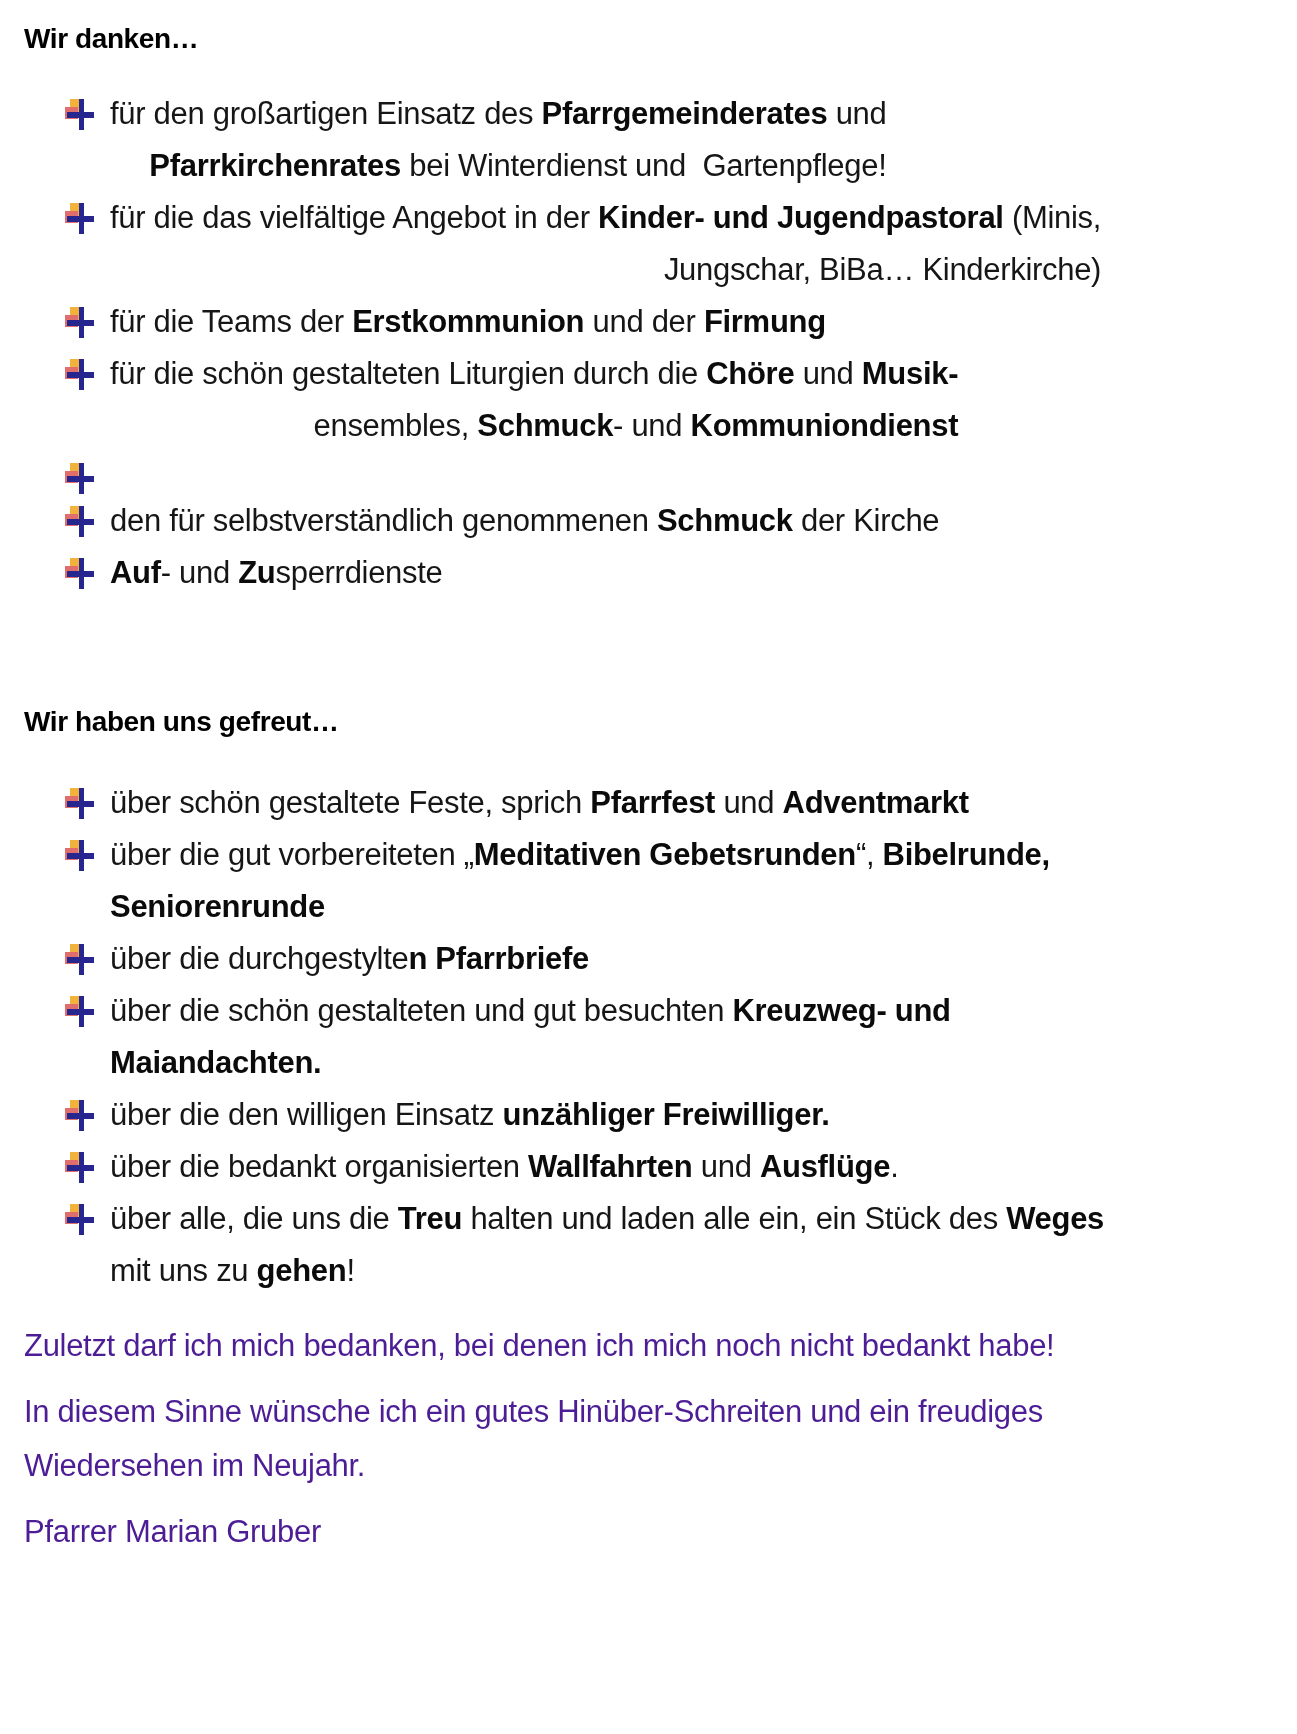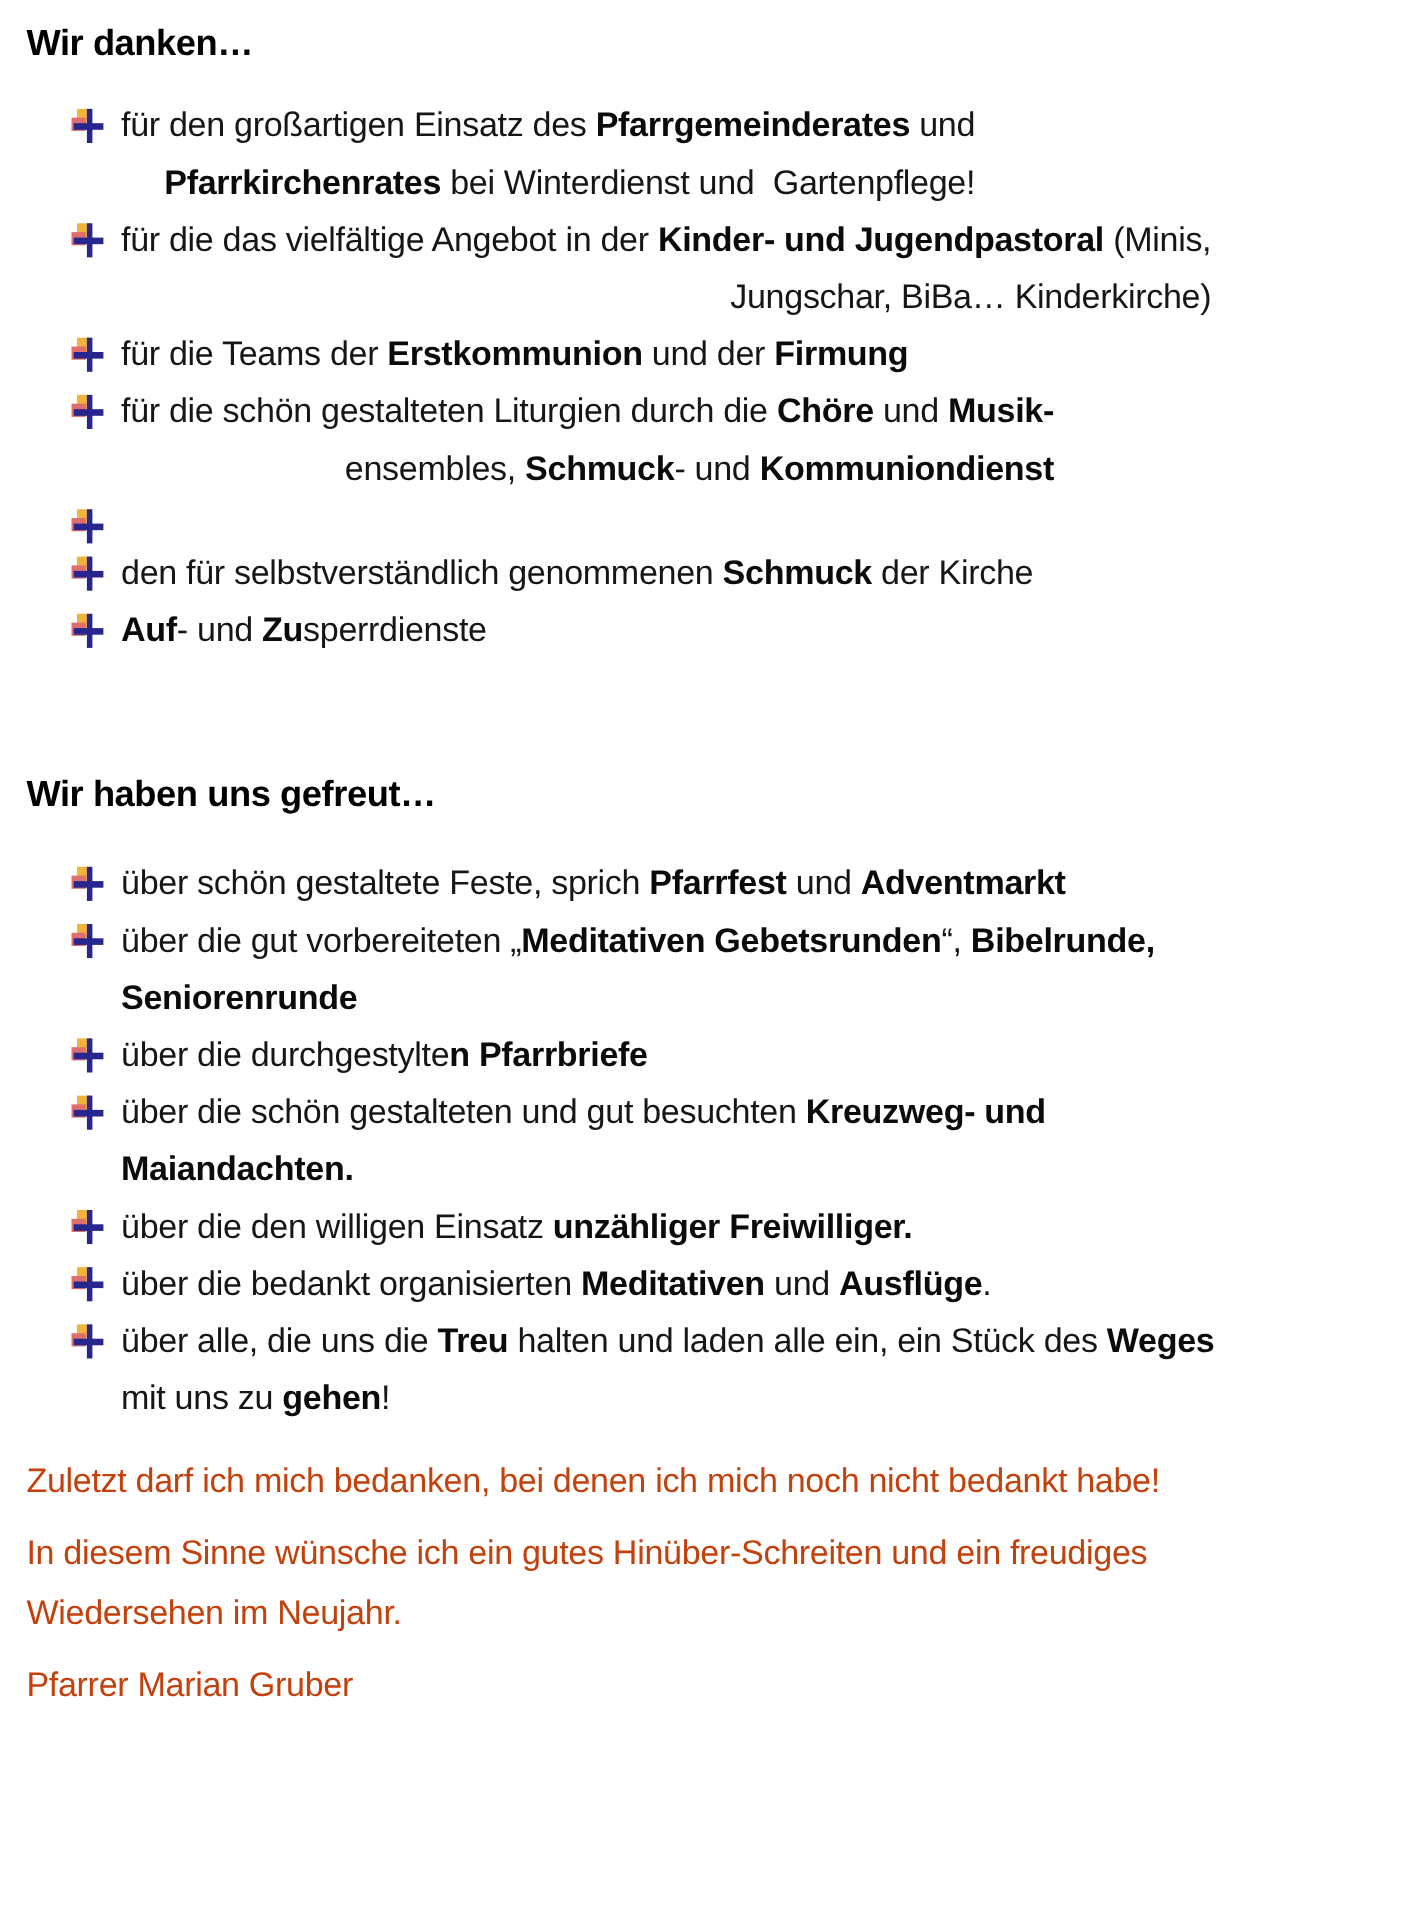--- a/index.html
+++ b/index.html
@@ -6,21 +6,21 @@
   body {
     width:1297px; height:1734px;
     background:#ffffff;
     font-family:"Liberation Sans", sans-serif;
     color:#161616;
     overflow:hidden;
   }
   .page { padding:20px 24px 0 24px; box-sizing:border-box; }
 
   h1.sec-heading {
-    font-size:33px; line-height:38px; font-weight:700;
+    font-size:28px; line-height:38px; font-weight:700;
     color:#000; margin:0; letter-spacing:-0.4px;
   }
   #heading-gefreut { margin-top:104px; }
 
   ul.blist { list-style:none; margin:0; padding:0 0 0 40px; }
   #list-danken { margin-top:30px;text-align:right; }
   #list-gefreut { margin-top:36px; }
   ul.blist li {
     display:flex; align-items:flex-start;
     font-size:31px; line-height:52px; letter-spacing:-0.3px;
@@ -32,21 +32,21 @@
   .bullet .sq-y { left:6px;  top:0;    width:13px; height:13px; background:var(--bullet-yellow); }
   .bullet .sq-r { left:1px;  top:8px;  width:13px; height:12px; background:var(--bullet-red); }
   .bullet .bar-v{ left:15px; top:0;    width:5px;  height:31px; background:var(--bullet-blue); }
   .bullet .bar-h{ left:3px;  top:13px; width:27px; height:6px;  background:var(--bullet-blue); }
 
   .rich span { white-space:pre-wrap; }
   .rich .b { font-weight:700; color:#0b0b0b; }
 
   p.para {
     font-size:31px; line-height:54px; letter-spacing:-0.3px;
-    margin:0; color:#c2410c;
+    margin:0; color:#4c1d95;
   }
   #para-thanks { margin-top:22px; }
   #para-wish   { margin-top:12px; }
   #para-signature { margin-top:12px; }
 </style>
 </head>
 <body style="background: rgb(255, 255, 255); color: rgb(22, 22, 22);">
 
 <div class="page">
 
@@ -177,21 +177,21 @@
     <span class="rich"><span>über die den willigen Einsatz </span><span class="b">unzähliger Freiwilliger.</span></span>
   </li>
 
   <li>
     <span class="bullet">
       <i class="sq-y"></i>
       <i class="sq-r"></i>
       <i class="bar-v"></i>
       <i class="bar-h"></i>
     </span>
-    <span class="rich"><span>über die bedankt organisierten </span><span class="b">Meditativen</span><span> und </span><span class="b">Ausflüge</span><span>.</span></span>
+    <span class="rich"><span>über die bedankt organisierten </span><span class="b">Wallfahrten</span><span> und </span><span class="b">Ausflüge</span><span>.</span></span>
   </li>
 
   <li>
     <span class="bullet">
       <i class="sq-y"></i>
       <i class="sq-r"></i>
       <i class="bar-v"></i>
       <i class="bar-h"></i>
     </span>
     <span class="rich"><span>über alle, die uns die </span><span class="b">Treu</span><span> halten und laden alle ein, ein Stück des </span><span class="b">Weges</span><br><span>mit uns zu </span><span class="b">gehen</span><span>!</span></span>

